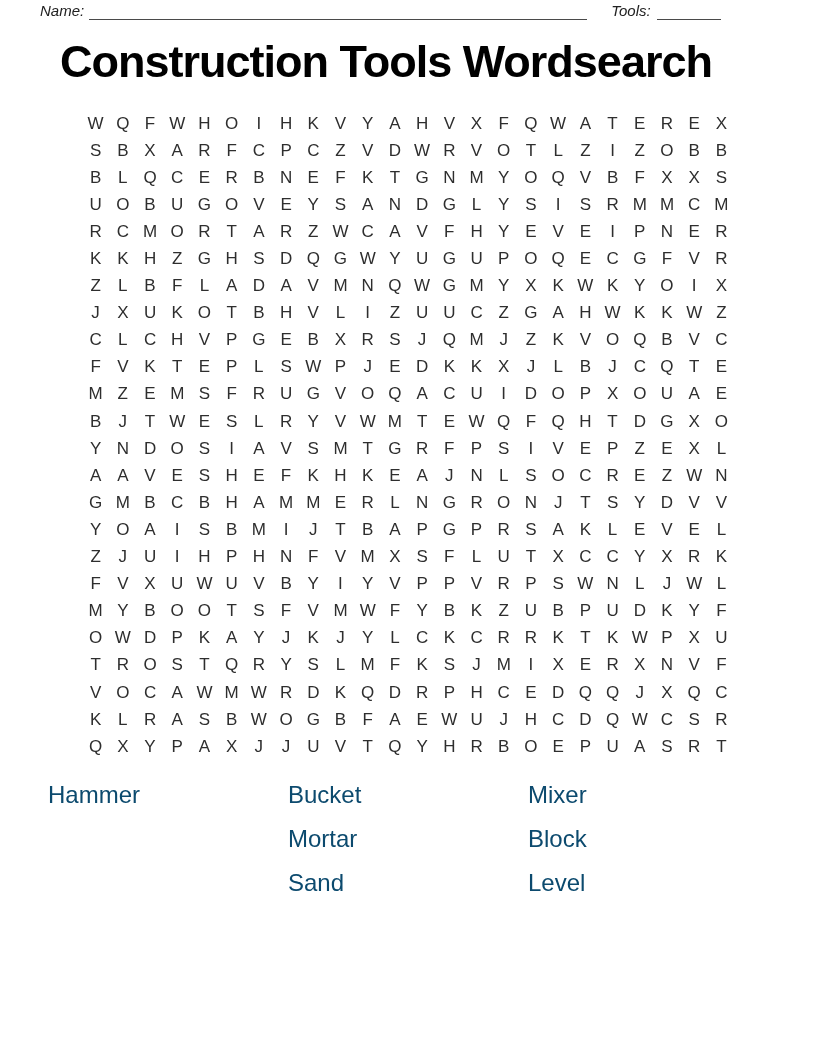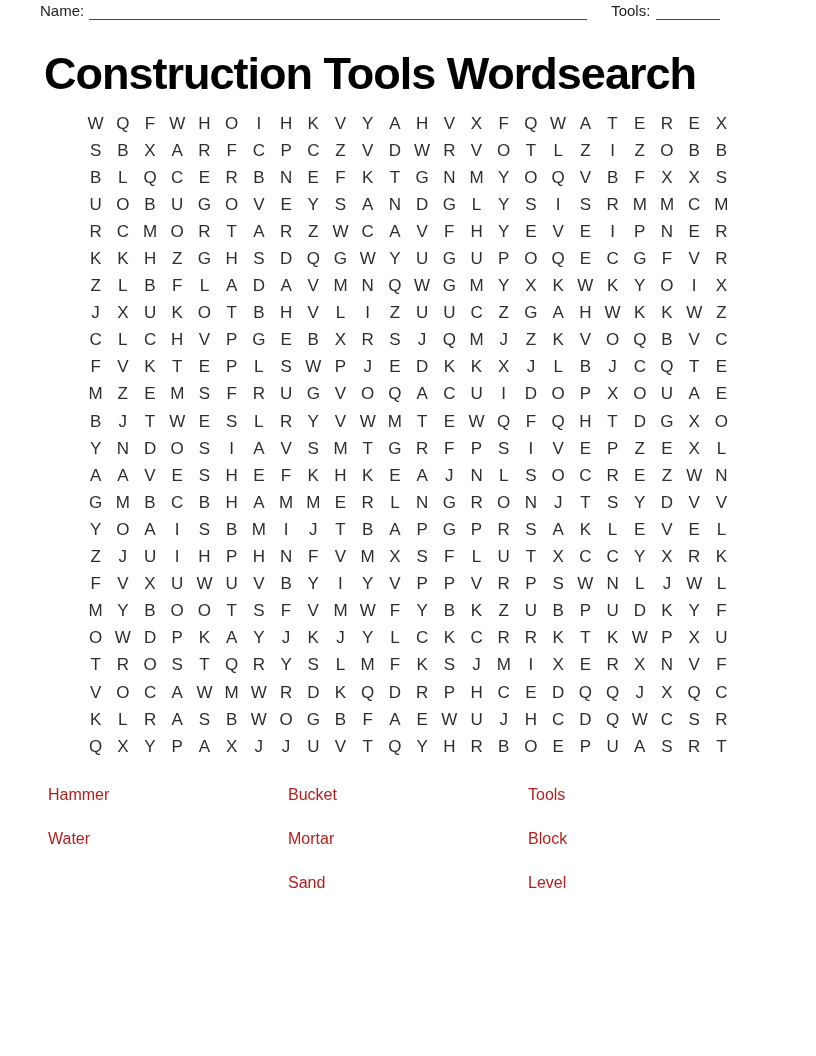--- a/index.html
+++ b/index.html
@@ -12,38 +12,37 @@
   }
   .header {
     position: absolute;
     top: 2px; left: 40px;
     width: 700px;
     display: flex;
     align-items: flex-end;
     font-size: 15px;
     color: #222;
   }
-  .label { flex: none; padding-bottom: 1px; }
+  .label { flex: none; padding-bottom: 1px; font-style: italic; }
   .blank-line {
     border-bottom: 1.5px solid #4a4a4a;
     height: 15px;
   }
   .name-line { width: 498px; margin-left: 5px; flex: none; }
   .gap { width: 24px; flex: none; }
   .date-line { width: 64px; margin-left: 6px; flex: none; }
   .title {
     position: absolute;
-    top: 36px; left: 0;
+    top: 36px; left: 16px;
     width: 740px;
     text-align: center;
     font-size: 45px;
     letter-spacing: -1px;
     color: #000;
     white-space: nowrap;
-    margin-top: 12px;
   }
   .grid {
     position: absolute;
     left: 82px; top: 110px;
     width: 653px;
     display: grid;
     grid-template-columns: repeat(24, 1fr);
     grid-auto-rows: 27.1px;
   }
   .cell {
@@ -56,22 +55,22 @@
   .word-list {
     position: absolute;
     left: 48px; top: 773px;
     width: 720px;
     display: flex;
   }
   .word-col { width: 240px; }
   .word {
     height: 44px;
     line-height: 44px;
-    font-size: 16px;
-    color: #b91c1c;
+    font-size: 24px;
+    color: #0c4a6e;
   }
 </style>
 </head>
 <body>
 
 <div class="header">
   <span class="label">Name:</span>
   <span class="blank-line name-line"></span>
   <span class="gap"></span>
   <span class="label">Tools:</span>
@@ -655,25 +654,24 @@
     <span class="cell">U</span>
     <span class="cell">A</span>
     <span class="cell">S</span>
     <span class="cell">R</span>
     <span class="cell">T</span>
   </div>
 
 <div class="word-list">
     <div class="word-col">
       <div class="word">Hammer</div>
-      <div class="word">Water</div>
     </div>
     <div class="word-col">
       <div class="word">Bucket</div>
       <div class="word">Mortar</div>
       <div class="word">Sand</div>
     </div>
     <div class="word-col">
-      <div class="word">Tools</div>
+      <div class="word">Mixer</div>
       <div class="word">Block</div>
       <div class="word">Level</div>
     </div>
   </div>
 
 </body></html>

